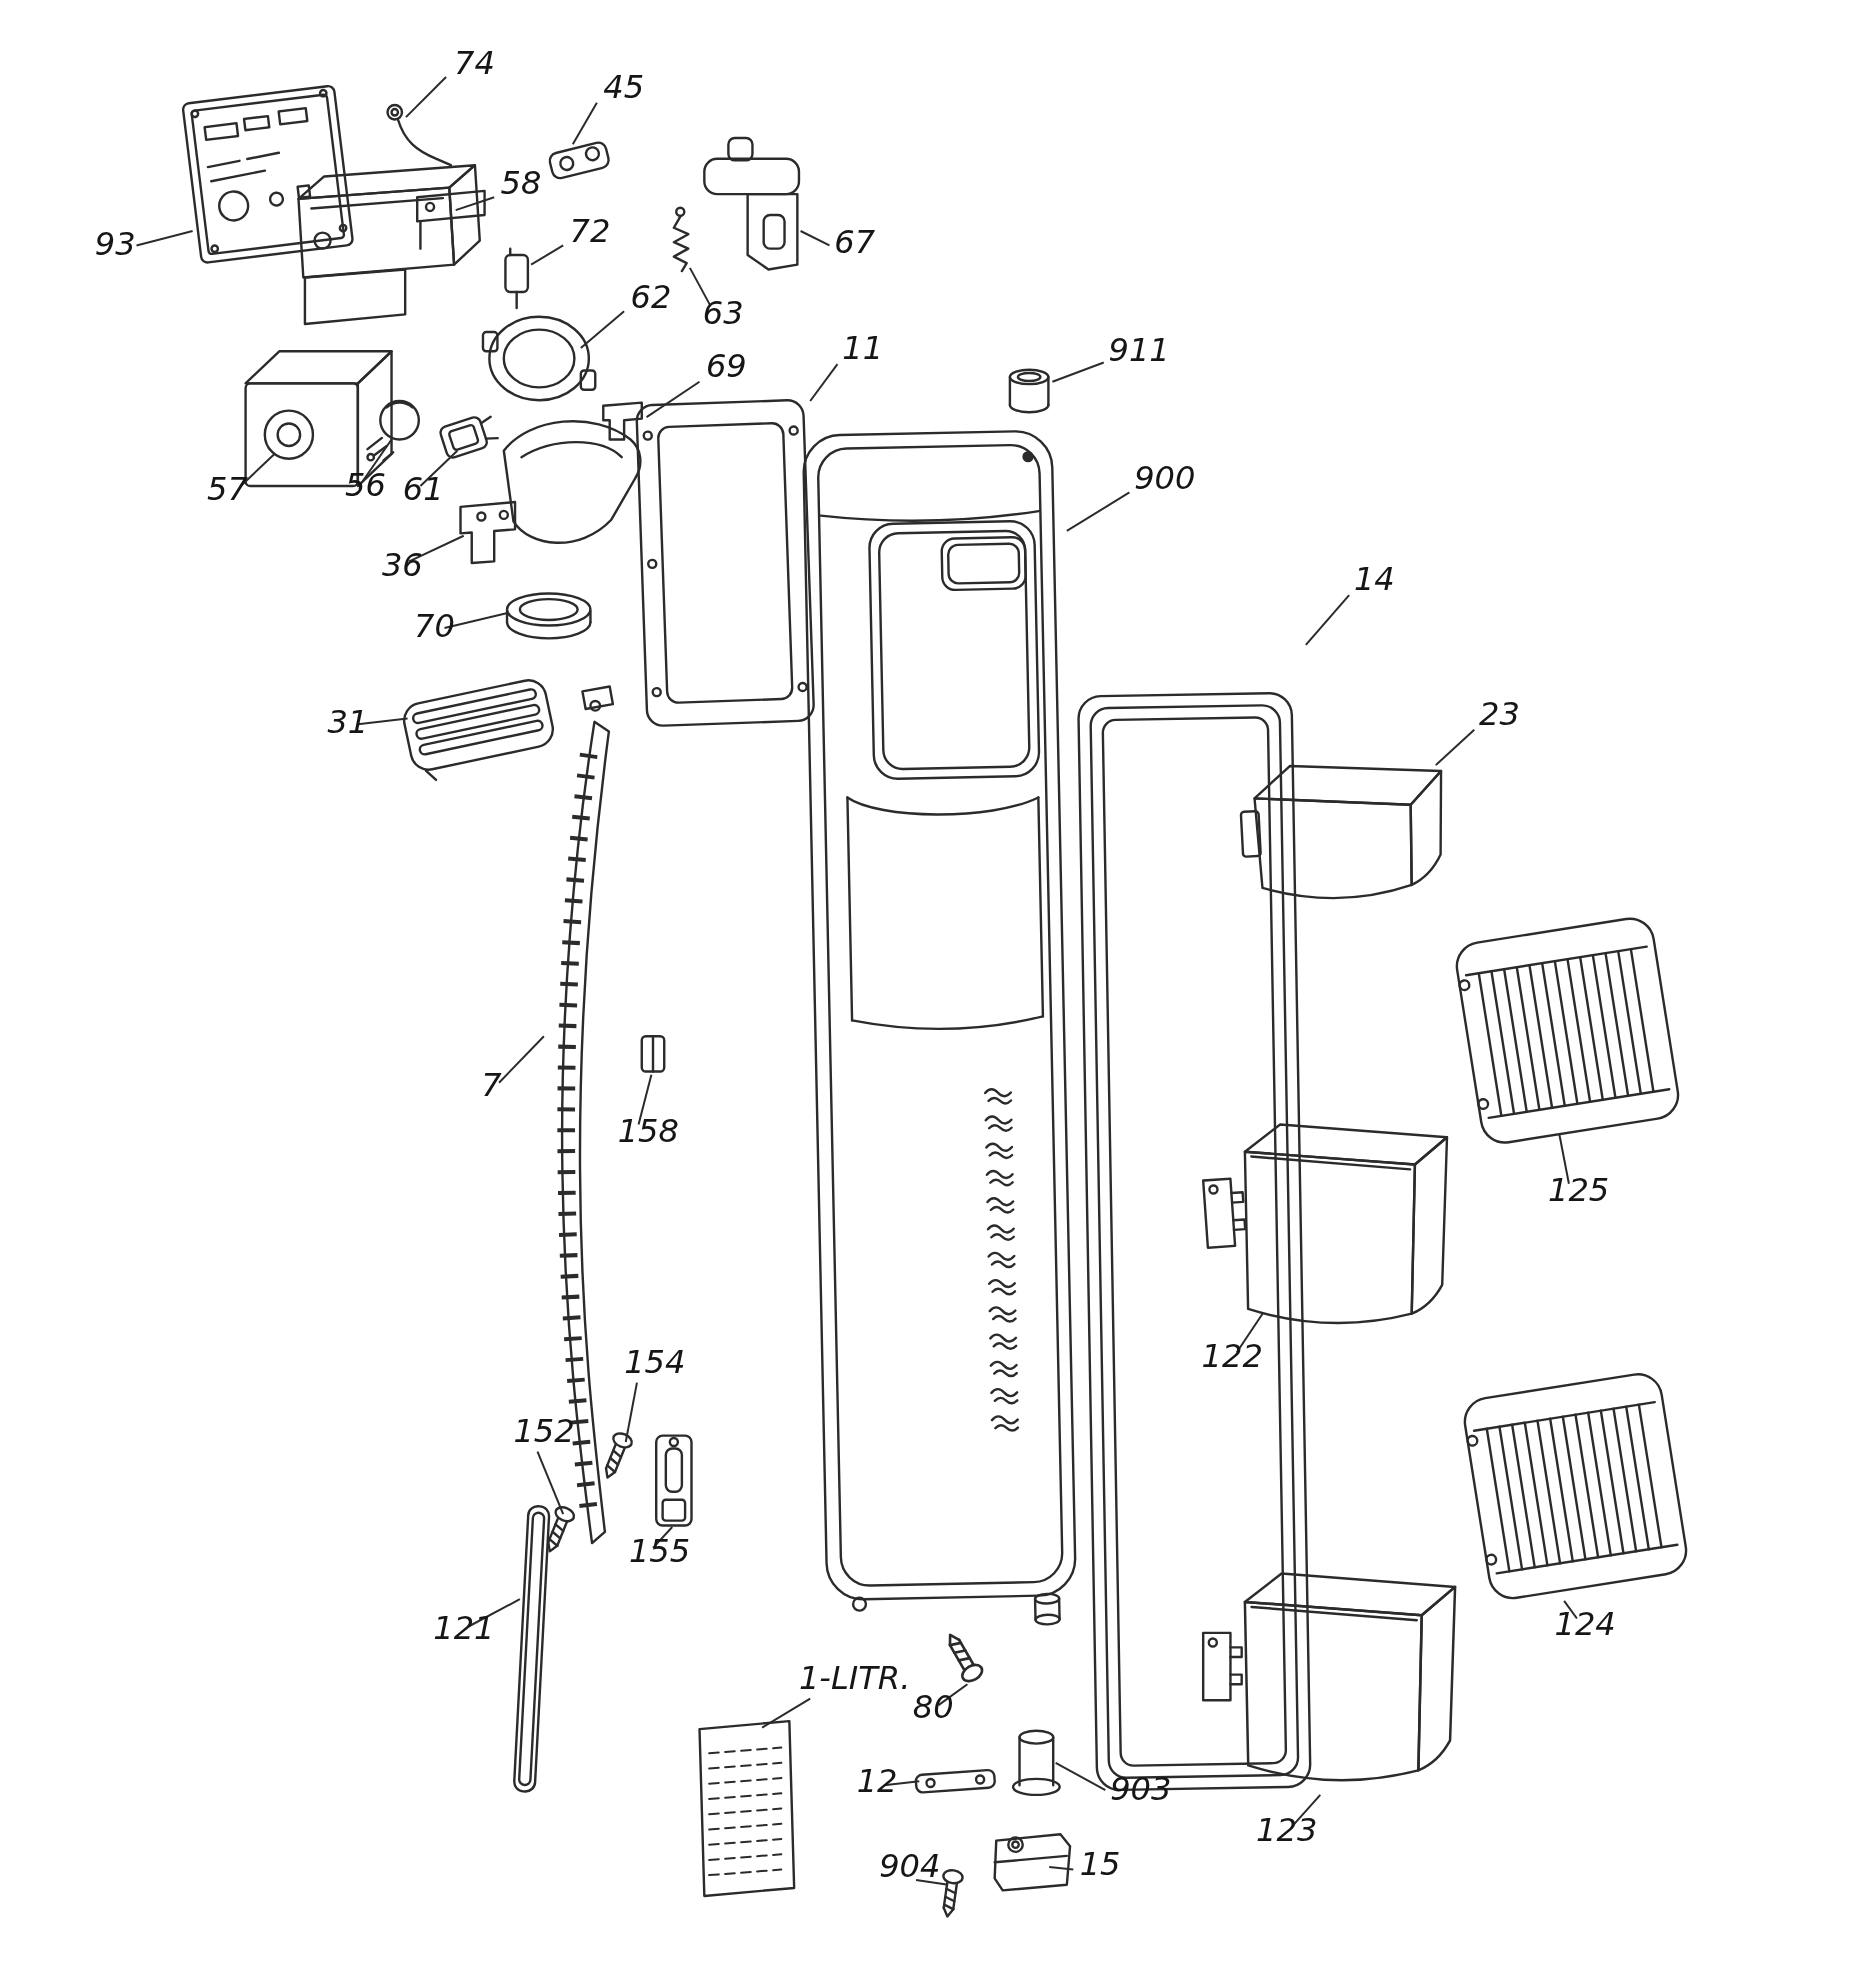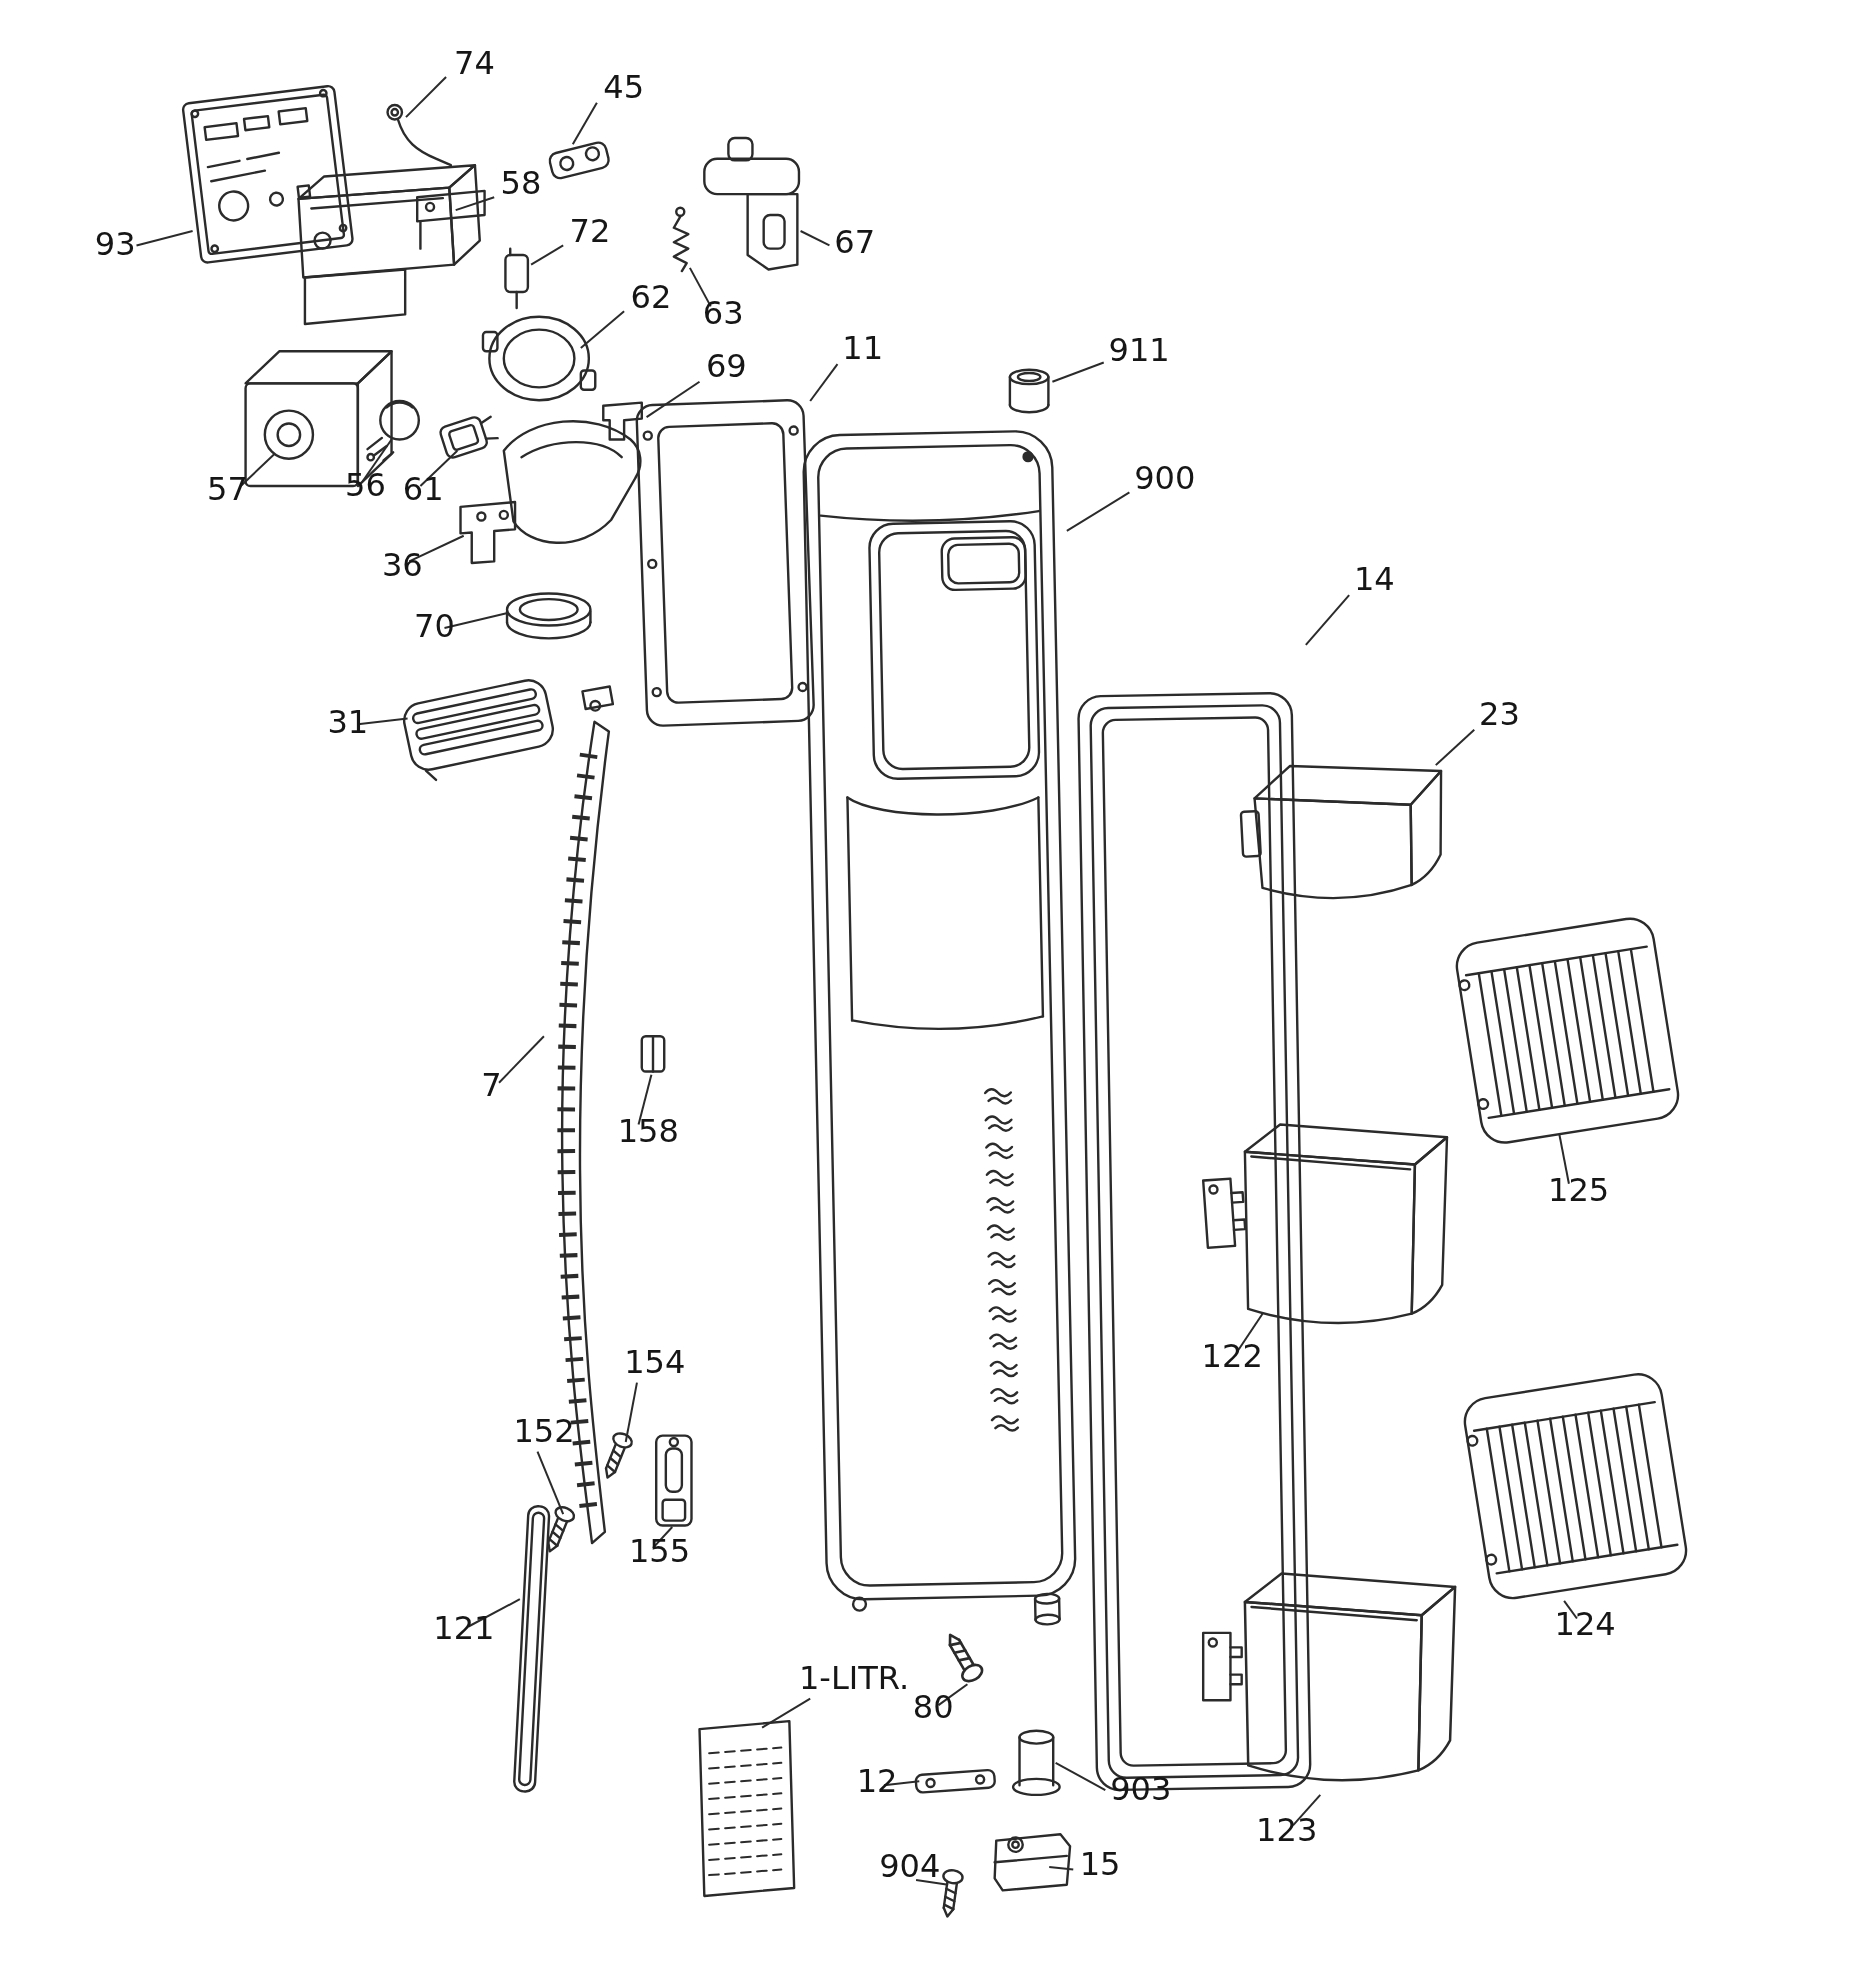--- a/index.html
+++ b/index.html
@@ -1,16 +1,16 @@
 <!DOCTYPE html>
 <html style="font-size:13px"><head>
 <meta charset="utf-8">
 <style>
   html,body{margin:0;padding:0;background:#ffffff;}
-  .stage{position:relative;width:1861px;height:1985px;background:#ffffff;overflow:hidden;}
+  .stage{position:relative;width:1861px;height:1985px;background:#ffffff;overflow:hidden;font-style:italic;}
   svg{display:block;}
   .part{stroke:#2b2b2b;fill:none;stroke-width:3;stroke-linecap:round;stroke-linejoin:round;}
   .leader{stroke:#2b2b2b;stroke-width:2.5;fill:none;}
   .fill-dot{fill:#2b2b2b;stroke:none;}
   .ribs{stroke-width:22;stroke-dasharray:5 21;stroke-linecap:butt;}
   .dashes{stroke-dasharray:12 8;stroke-width:2.5;}
   .callout{font-family:"DejaVu Sans", sans-serif;font-size:40px;fill:#161616;stroke:none;}
 </style>
 </head>
 <body>

